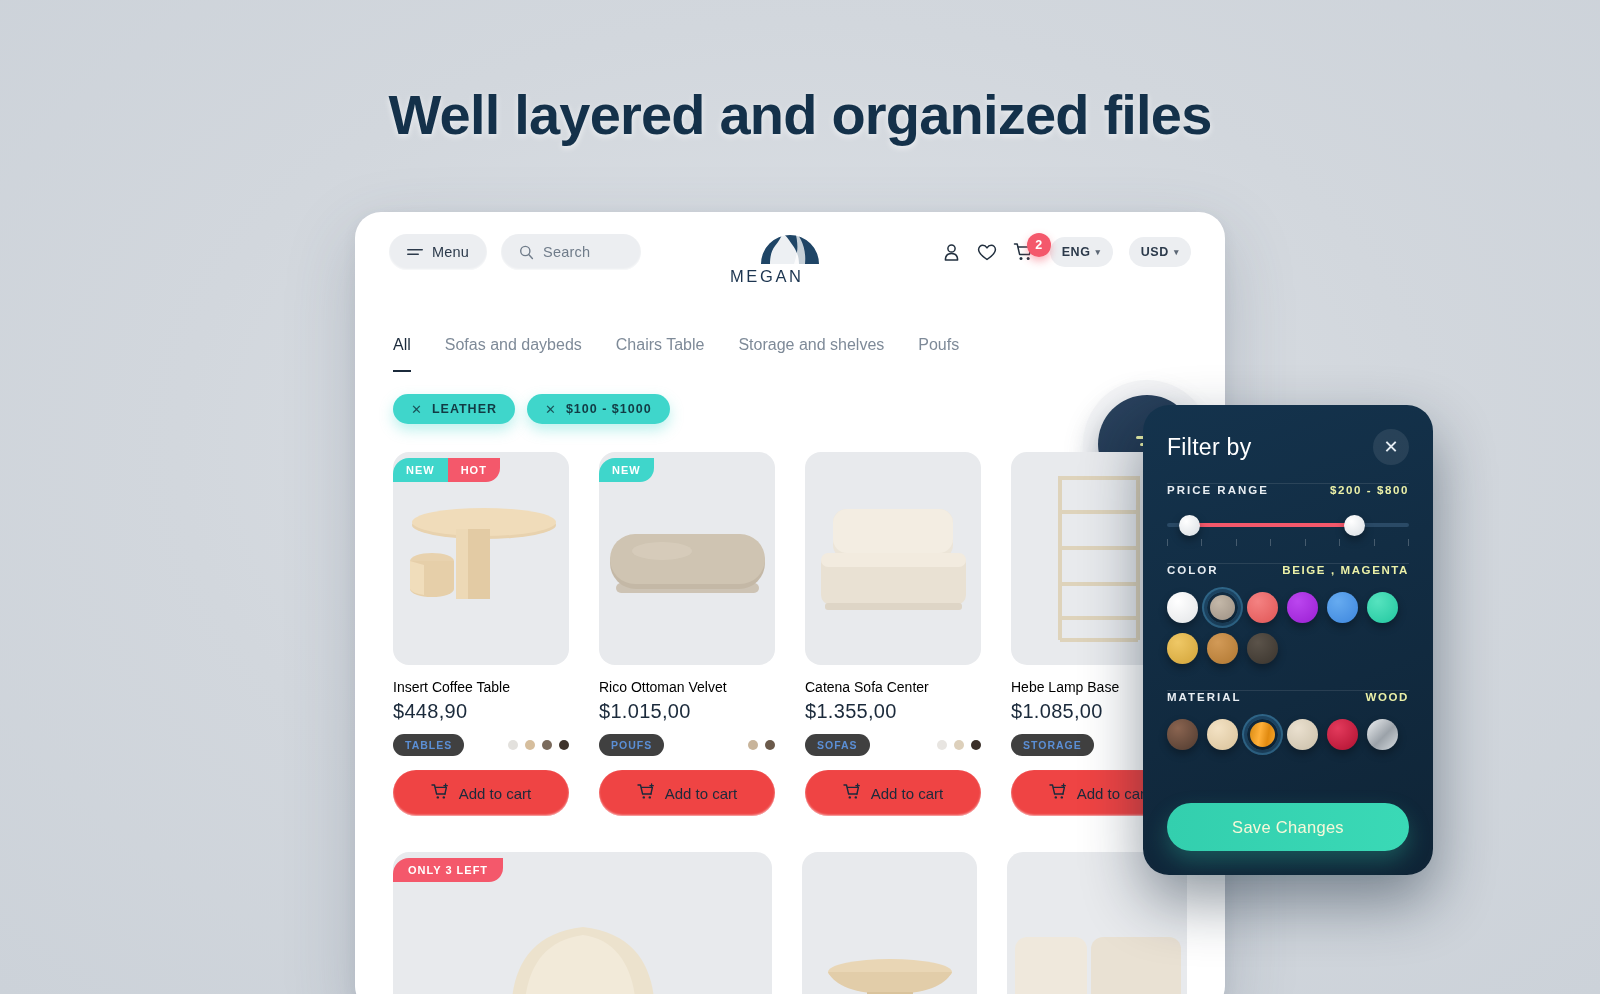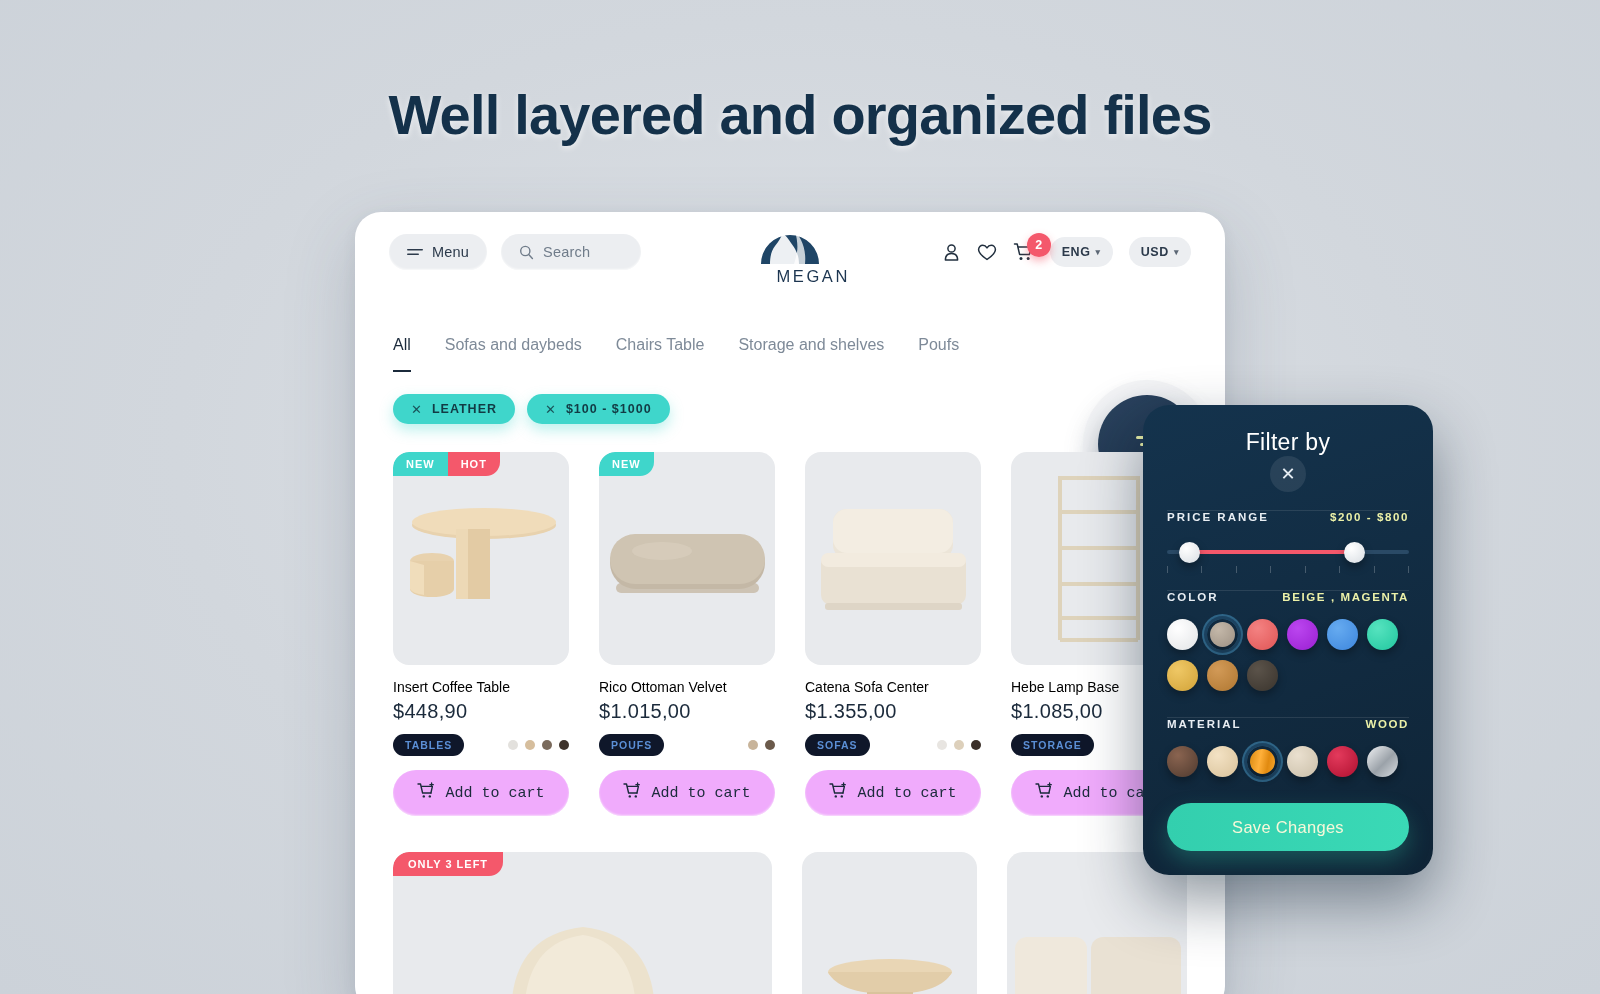--- a/index.html
+++ b/index.html
@@ -57,21 +57,21 @@
     letter-spacing: .2px;
     box-shadow: inset 0 -1px 2px rgba(255,255,255,.7);
   }
   .pill.search { width: 140px; color:#707c8a; margin-left: 14px; }
   .pill .ic { display:inline-flex; }
 
   .logo-wrap {
     position: absolute;
     left: 50%; top: 12px;
     transform: translateX(-50%);
-    text-align: right;
+    text-align: left;
     width: 120px;
   }
   .logo-mark { width: 62px; height: 40px; margin: 0 auto; display:block; }
   .logo-text {
     font-size: 16.5px;
     letter-spacing: 2.6px;
     color: #1c3550;
     margin-top: 3px;
     font-weight: 500;
   }
@@ -186,64 +186,65 @@
     display:flex; align-items:flex-end; justify-content:center;
   }
   .badges {
     position:absolute; left:0; top:0; display:flex; z-index:3;
   }
   .badge {
     height: 24px; padding: 0 13px;
     display:flex; align-items:center;
     font-size: 11px; font-weight: bold; letter-spacing: 1px;
     color: #fff;
+    margin-top: 6px;
   }
   .badge.new { background:#3fd6cb; border-top-left-radius:16px; }
   .badge.hot { background:#f4586b; border-bottom-right-radius: 14px; }
   .badge.single { border-bottom-right-radius: 14px; }
   .badge.only { background:#f4586b; border-top-left-radius:16px; border-bottom-right-radius:14px; padding:0 15px; }
 
   .prod-name { margin-top: 14px; font-size: 14px; color: #000000; }
   .prod-price { margin-top: 5px; font-size: 20px; color:#1b2a3b; letter-spacing:.3px; }
   .prod-meta { margin-top: 11px; display:flex; align-items:center; justify-content:space-between; }
   .cat-tag {
     display:inline-flex; align-items:center;
     height: 22px; padding: 0 12px;
     border-radius: 11px;
-    background:#0f172a; color:#5b8fd6;
+    background:#404040; color:#5b8fd6;
     font-size: 10.5px; font-weight:bold; letter-spacing:1px;
   }
   .dots { display:flex; gap:7px; }
   .dots i { width:10px; height:10px; border-radius:50%; display:block; }
 
   .add-btn {
     margin-top: 14px;
     width: 100%; height: 46px;
     border: none;
     border-radius: 23px;
-    background: #f0abfc;
+    background: #ef4444;
     color: #1b2a3b;
     font-size: 15px;
     display:flex; align-items:center; justify-content:center; gap:10px;
-    font-family: Liberation Mono, monospace;
+    font-family: Liberation Sans, sans-serif;
     box-shadow: inset 0 -1px 2px rgba(255,255,255,.6);
   }
 
   
   .filter-panel {
     position: absolute;
     left: 1143px; top: 405px;
     width: 290px; height: 470px;
     background: linear-gradient(160deg,#14334d 0%, #0f2436 100%);
     border-radius: 26px;
     box-shadow: 0 26px 60px rgba(14,32,48,.45);
     padding: 24px 24px 0 24px;
     color: #fff;
   }
-  .fp-head { display:flex; align-items:center; justify-content:space-between;flex-direction:column; }
+  .fp-head { display:flex; align-items:center; justify-content:space-between; }
   .fp-title { font-size: 23px; letter-spacing:.3px; }
   .fp-close {
     width:36px; height:36px; border-radius:50%;
     background: rgba(255,255,255,.09);
     display:flex; align-items:center; justify-content:center;
     font-size:18px; color:#e7eef4;
   }
   .fp-sec { border-top:1px solid rgba(255,255,255,.10); margin-top:18px; }
   .fp-row { display:flex; align-items:center; justify-content:space-between; }
   .fp-label { font-size:11.5px; font-weight:bold; letter-spacing:2px; color:#e9eef3; }

